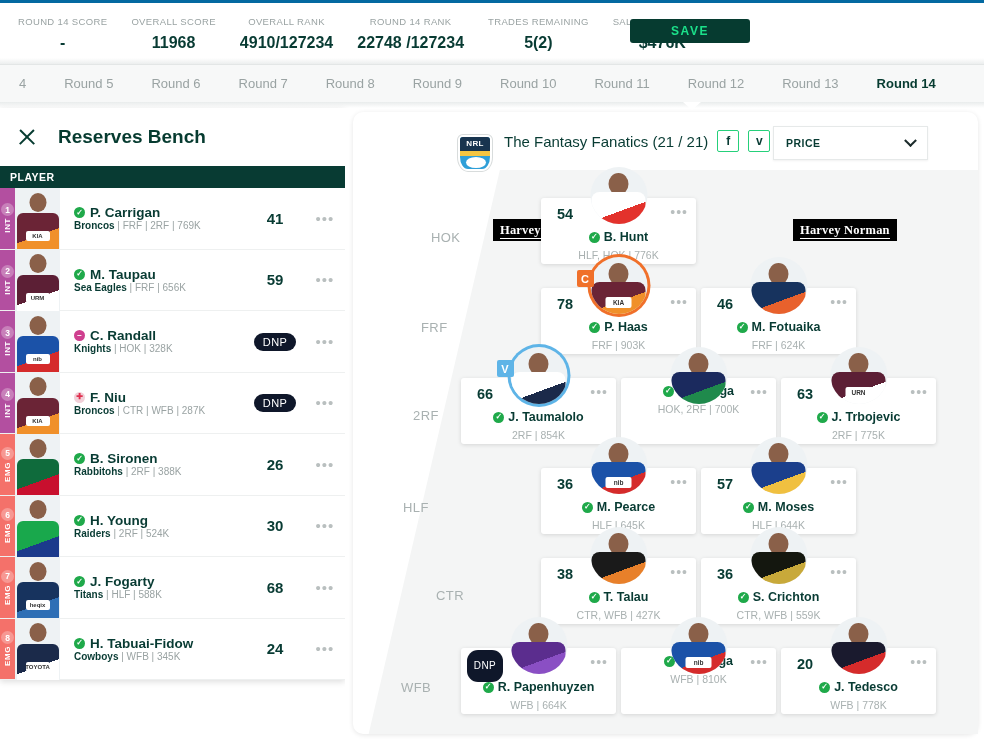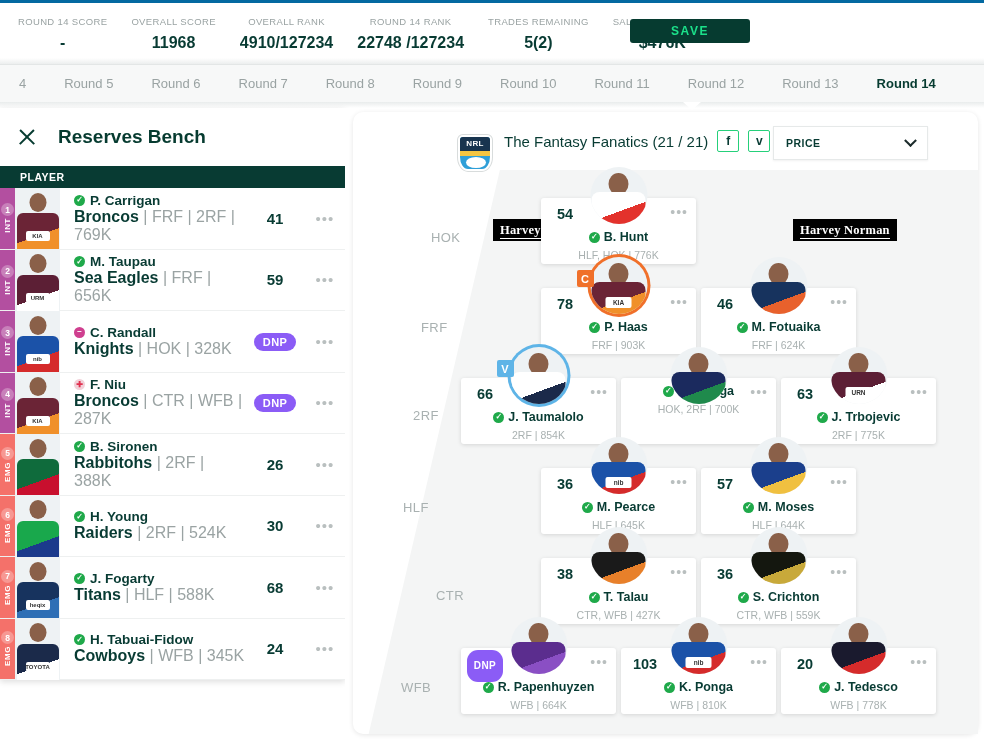--- a/index.html
+++ b/index.html
@@ -73,21 +73,21 @@
     background: #063b30;
   }
   .bench-close::before { transform: rotate(45deg); }
   .bench-close::after { transform: rotate(-45deg); }
   .bench-title {
     font-size: 19px; font-weight: bold; color: #063b30; margin-left: 18px;
   }
   .bench-colhead {
     height: 22px; background: #083b33; color: #ffffff;
     font-size: 10.5px; font-weight: bold; letter-spacing: .5px;
-    display: flex; align-items: center; padding-left: 20px;
+    display: flex; align-items: center; padding-left: 10px;
   }
   .bench-list { height: 492px; overflow: hidden; }
   .brow {
     position: relative; height: 61.5px; display: flex; align-items: center;
     border-bottom: 1px solid #eef0f0; background: #ffffff;
   }
   .brow-strip {
     width: 15px; height: 100%; flex: 0 0 15px; position: relative;
     display: flex; flex-direction: column; align-items: center; justify-content: center;
   }
@@ -127,29 +127,29 @@
     display: flex; align-items: center; gap: 5px;
   }
   .status-dot {
     width: 11px; height: 11px; border-radius: 50%; flex: 0 0 11px;
     display: flex; align-items: center; justify-content: center;
     font-size: 8px; color: #fff; font-weight: bold; line-height: 1;
   }
   .dot-ok { background: #1fa94a; }
   .dot-out { background: #cf3f8f; }
   .dot-inj { background: #f1d0d8; color: #e0304f; }
-  .brow-meta { font-size: 16px; color: #9aa3a3; }
+  .brow-meta { font-size: 10px; color: #9aa3a3; }
   .brow-meta b { color: #083b33; font-weight: bold; }
   .brow-score {
     width: 60px; text-align: center; font-size: 15px;
     font-weight: bold; color: #083b33;
   }
   .dnp {
-    display: inline-block; background: #8b5cf6; color: #ffffff;
-    font-size: 11px; font-weight: bold; border-radius: 11px;
+    display: inline-block; background: #0f172a; color: #ffffff;
+    font-size: 11px; font-weight: normal; border-radius: 11px;
     padding: 3px 9px; letter-spacing: .4px;
   }
   .brow-menu {
     width: 40px; text-align: center; color: #b9bfbf;
     font-size: 15px; letter-spacing: 1px; cursor: pointer;
   }
 
   
   .field-panel {
     position: absolute; left: 345px; top: 108px; width: 639px; height: 635px;
@@ -655,23 +655,20 @@
               <div class="pcard-meta">WFB | 664K</div>
             </div>
           </div>
           <div class="slot" style="left: 268px; top: 536px;">
             <div class="pcard">
               <div class="avatar">
                 <div class="head"></div>
                 <div class="jersey" style="background:linear-gradient(160deg,#1b52a8 0 55%,#d52b2b 55% 100%)"></div>
                 <div class="logo-badge">nib</div>
               </div>
-              <div class="pcard-top">
-                <div class="pcard-score">103</div>
-              </div>
               <div class="pcard-menu">•••</div>
               <div class="pcard-name"><span class="status-dot dot-ok">✓</span>K. Ponga</div>
               <div class="pcard-meta">WFB | 810K</div>
             </div>
           </div>
           <div class="slot" style="left: 428px; top: 536px;">
             <div class="pcard">
               <div class="avatar">
                 <div class="head"></div>
                 <div class="jersey" style="background:linear-gradient(160deg,#1a1a2e 0 55%,#d52b2b 55% 100%)"></div>

